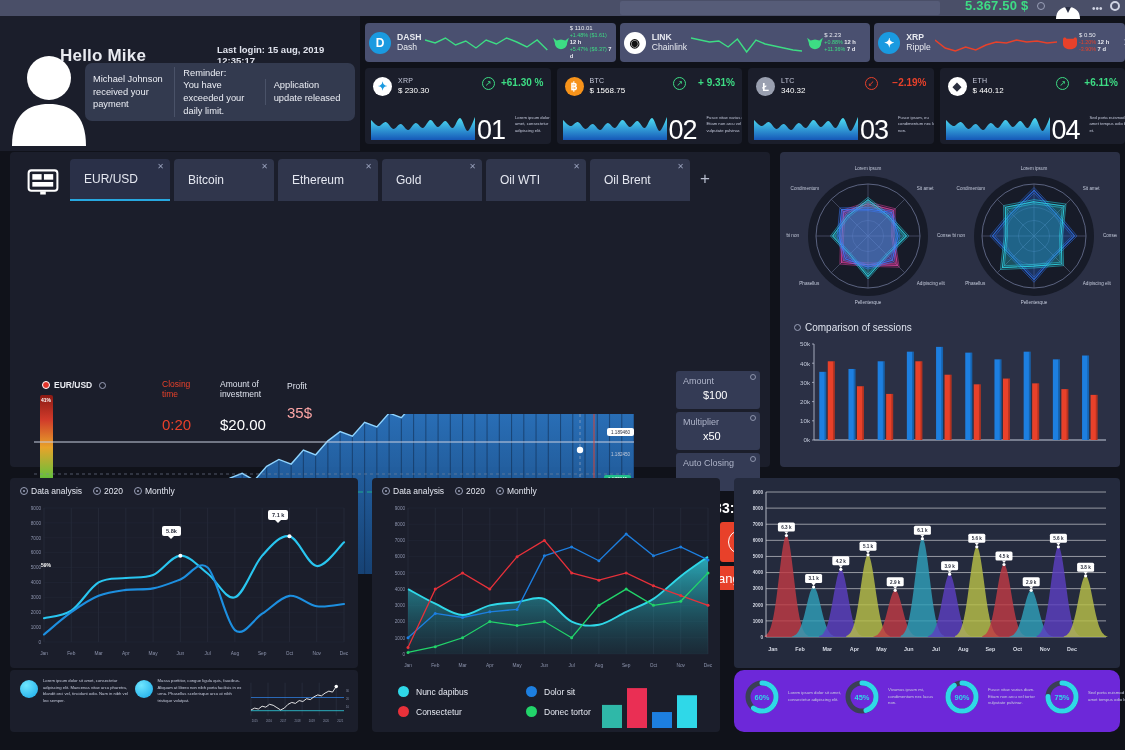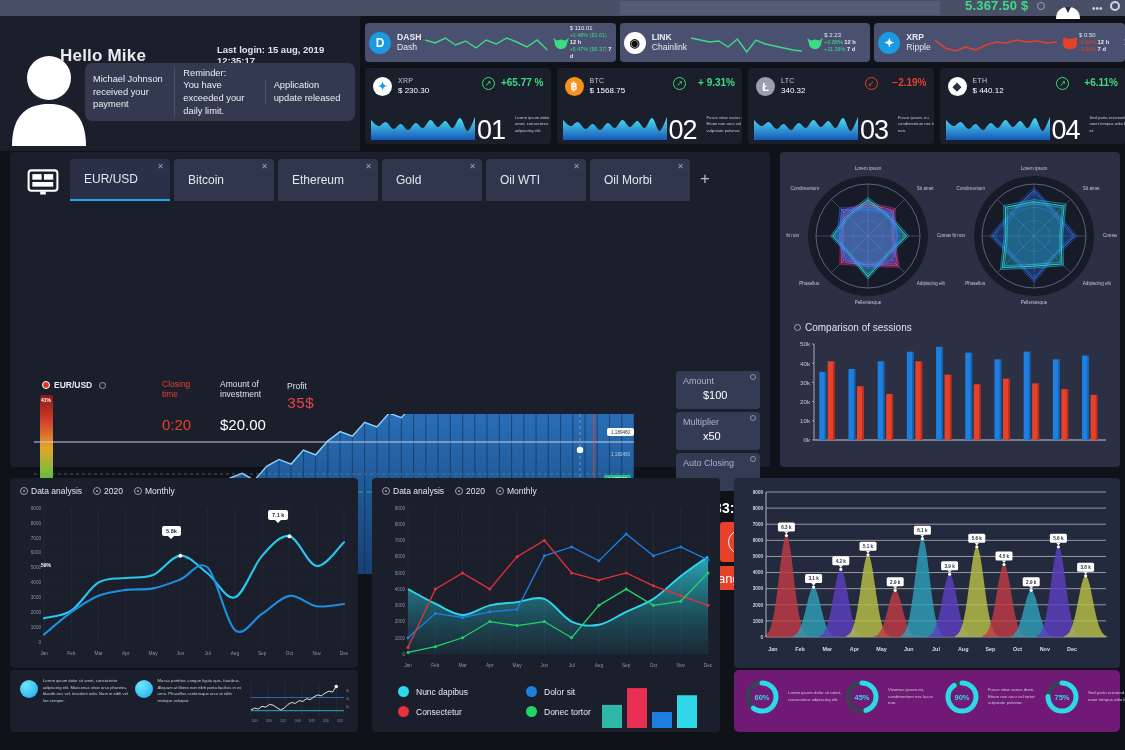--- a/index.html
+++ b/index.html
@@ -126,21 +126,21 @@
   
   .radar-panel { position:absolute; left:780px; top:152px; width:340px; height:315px; background:#2b3045; border-radius:4px; }
   .radar-title { position:absolute; left:14px; top:170px; font-size:10px; color:#dfe3ee; display:flex; align-items:center; gap:4px;}
   .radar-title .tg { width:7px;height:7px;border-radius:50%;border:1px solid #9aa0b8;}
 
   
   .p-bl { position:absolute; left:10px; top:478px; width:348px; height:190px; background:#1b1e2b; border-radius:4px;}
   .p-bl2 { position:absolute; left:10px; top:670px; width:348px; height:62px; background:#1b1e2b; border-radius:4px;}
   .p-bm { position:absolute; left:372px; top:478px; width:348px; height:254px; background:#1b1e2b; border-radius:4px;}
   .p-br { position:absolute; left:734px; top:478px; width:386px; height:190px; background:#242a3d; border-radius:4px;}
-  .p-br2 { position:absolute; left:734px; top:670px; width:386px; height:62px; background:#701a75; border-radius:5px;}
+  .p-br2 { position:absolute; left:734px; top:670px; width:386px; height:62px; background:#6d28d9; border-radius:10px;}
 
   .dahdr { position:absolute; left:10px; top:8px; display:flex; gap:11px; font-size:8.5px; color:#e3e6f0; align-items:center;}
   .dahdr .grp { display:flex; align-items:center; gap:3px;}
   .dahdr .tg { width:8px;height:8px;border-radius:50%;border:1px solid #9aa0b8; position:relative;}
   .dahdr .tg::after{content:"";position:absolute;left:2px;top:2px;width:2px;height:2px;background:#9aa0b8;border-radius:50%;}
 
   .legend { position:absolute; left:26px; top:208px; display:grid; grid-template-columns: 128px 128px; gap:9px 0; }
   .legend .li { display:flex; align-items:center; gap:7px; font-size:8.5px; color:#e6e9f2; }
   .legend .li i { width:11px; height:11px; border-radius:50%; display:block;}
 
@@ -246,21 +246,21 @@
       <div class="tick-arrow">›</div>
     </div>
   </div>
 
 <div class="cards-row" id="cards-row">
     <div class="ccard">
    <div class="cico" style="background:#ffffff;color:#1a9ae0">✦</div>
    <div class="ctk">XRP</div>
    <div class="cpr">$ 230.30</div>
    <div class="cbadge" style="color:#3ddc84">↗</div>
-   <div class="cpct" style="color:#3ddc84">+65.77 %</div>
+   <div class="cpct" style="color:#3ddc84">+61.30 %</div>
    <div class="cnum">01</div>
    <div class="clorem">Lorem ipsum dolor sit amet, consectetur adipiscing elit.</div>
       <svg viewBox="0 0 104 36" preserveAspectRatio="none" class="carea">
         <defs>
           <linearGradient id="gXRP" x1="0" y1="0" x2="0" y2="1">
             <stop offset="0%" stop-color="#4fe3f5"></stop>
             <stop offset="100%" stop-color="#1658b8"></stop>
           </linearGradient>
         </defs>
         <path d="M0,16 C1.2380952380952381,17 4.9523809523809526,21.666666666666668 7.428571428571429,22 C9.904761904761905,22.333333333333332 12.380952380952381,17.5 14.857142857142858,18 C17.333333333333332,18.5 19.80952380952381,24.666666666666668 22.285714285714285,25 C24.76190476190476,25.333333333333332 27.238095238095237,19.833333333333332 29.714285714285715,20 C32.19047619047619,20.166666666666668 34.66666666666667,26.166666666666668 37.142857142857146,26 C39.61904761904762,25.833333333333332 42.095238095238095,19.333333333333332 44.57142857142857,19 C47.047619047619044,18.666666666666668 49.523809523809526,24.5 52,24 C54.476190476190474,23.5 56.952380952380956,16.166666666666668 59.42857142857143,16 C61.904761904761905,15.833333333333334 64.38095238095238,22.833333333333332 66.85714285714286,23 C69.33333333333334,23.166666666666668 71.80952380952381,16.833333333333332 74.28571428571429,17 C76.76190476190477,17.166666666666668 79.23809523809524,24.5 81.71428571428572,24 C84.1904761904762,23.5 86.66666666666666,13.5 89.14285714285714,14 C91.61904761904762,14.5 94.09523809523809,27.166666666666668 96.57142857142857,27 C99.04761904761905,26.833333333333332 102.76190476190476,15.333333333333334 104,13 L104,36 L0,36 Z" fill="url(#gXRP)"></path>
@@ -347,21 +347,21 @@
       </div>
       <div class="tab">
         <span>Gold</span>
         <span class="xc">✕</span>
       </div>
       <div class="tab">
         <span>Oil WTI</span>
         <span class="xc">✕</span>
       </div>
       <div class="tab">
-        <span>Oil Morbi</span>
+        <span>Oil Brent</span>
         <span class="xc">✕</span>
       </div>
       <div class="tab-plus">+</div>
     </div>
 
   <div class="pairlabel">
     <span class="dot"></span>
     <span>EUR/USD</span>
     <span class="eye"></span>
   </div>
@@ -375,21 +375,21 @@
 time</div>
     <div class="val">0:20</div>
   </div>
   <div class="stat" style="left:210px; top:228px; color:#dfe3ee;">
     <div class="lbl" style="white-space:pre-line">Amount of
 investment</div>
     <div class="val" style="color:#fff">$20.00</div>
   </div>
   <div class="stat" style="left:277px; top:230px; color:#dfe3ee;">
     <div class="lbl">Profit</div>
-    <div class="val" style="color:#ef4444; margin-top:4px;font-family:Liberation Mono, monospace;">35$</div>
+    <div class="val" style="color:#fca5a5; margin-top:12px;">35$</div>
   </div>
 
   <svg class="chart-area" viewBox="0 0 600 160" preserveAspectRatio="none">
     <defs>
       <linearGradient id="mainFill" x1="0" y1="0" x2="0" y2="1">
         <stop offset="0%" stop-color="#2f7fd0" stop-opacity="0.95"></stop>
         <stop offset="100%" stop-color="#17477e" stop-opacity="0.9"></stop>
       </linearGradient>
     </defs>
     <g id="main-bars">

